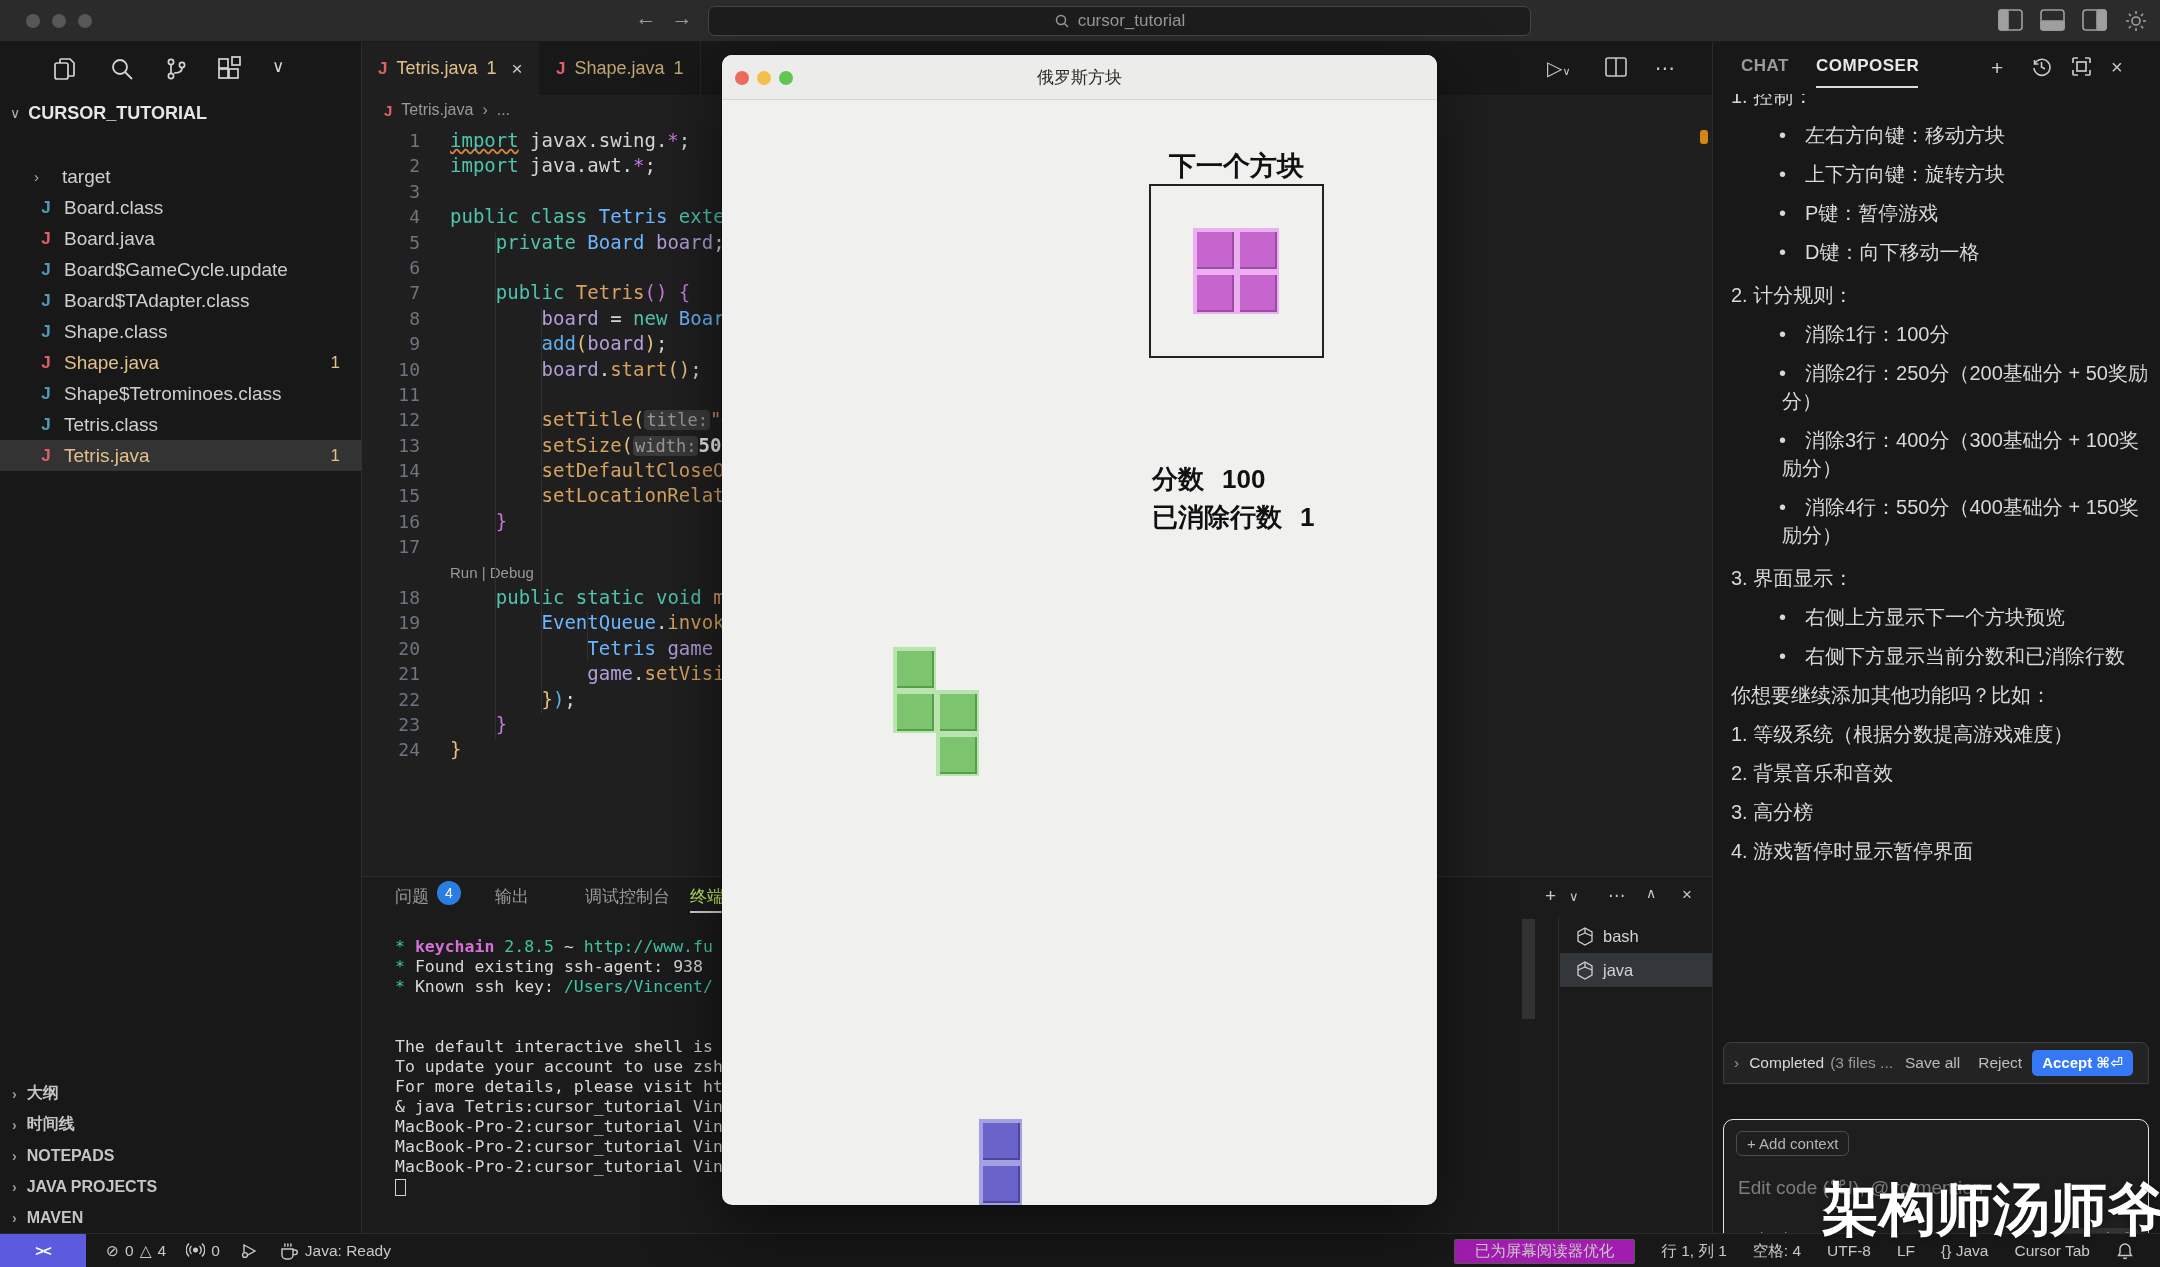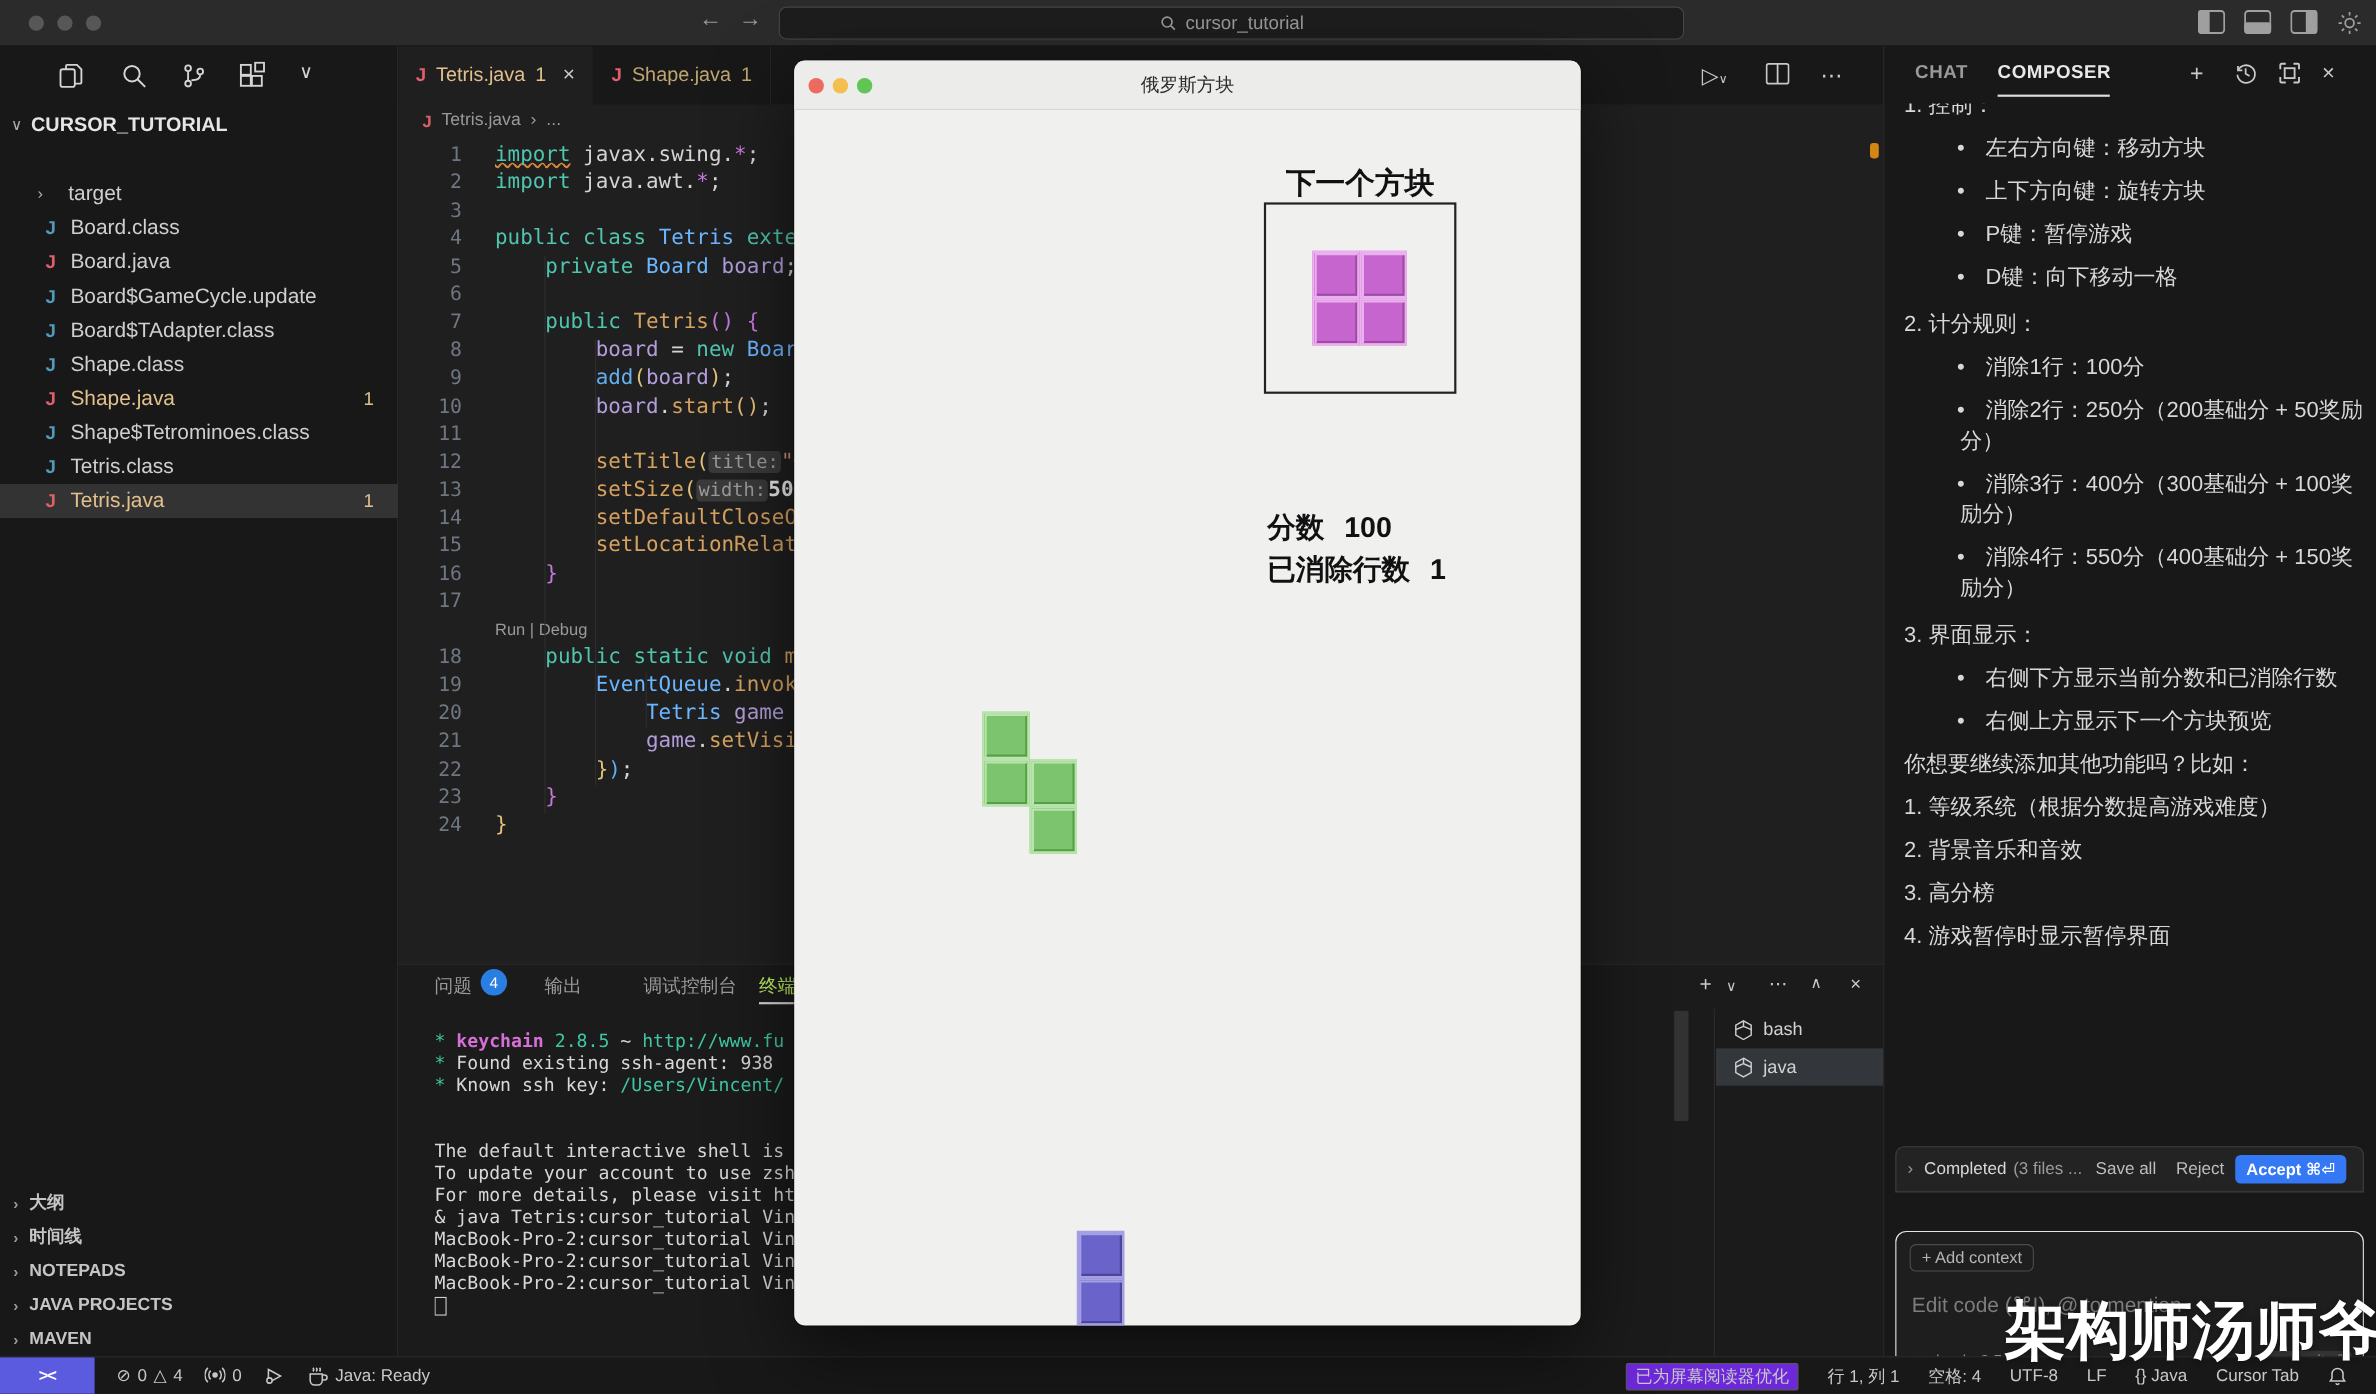--- a/index.html
+++ b/index.html
@@ -82,21 +82,21 @@
   .shell-row.active{background:#33373b;}
 
   
   #statusbar{left:0;top:1233px;width:2160px;height:34px;background:#181818;border-top:1px solid #2b2b2b;
              display:flex;align-items:center;font-size:15.5px;color:#c8c8c8;}
   #remote-chip{width:86px;height:34px;background:#5B5BDF;color:#fff;display:flex;align-items:center;
                justify-content:center;font-weight:bold;font-size:15px;letter-spacing:-1px;}
   .sb-item{display:flex;align-items:center;gap:6px;margin-left:20px;}
   #sb-right{position:absolute;right:26px;top:0;height:34px;display:flex;align-items:center;gap:26px;}
   .sb-rtext{white-space:nowrap;}
-  .sb-boxed{background:#6d28d9;border:1px solid #5a5a5a;padding:1px 8px;border-radius:2px;}
+  .sb-boxed{background:#a21caf;border:1px solid #5a5a5a;padding:1px 20px;border-radius:2px;}
 
   
   #rightpanel{left:1712px;top:42px;width:448px;height:1191px;background:#181818;border-left:1px solid #2b2b2b;}
   .rp-tab{position:absolute;top:14px;font-weight:bold;font-size:17px;letter-spacing:.5px;}
   #composer-underline{position:absolute;left:103px;top:44px;width:102px;height:2px;background:#dcdcdc;}
   .rp-icon{position:absolute;top:14px;color:#c9c9c9;}
   #chat-content{position:absolute;left:14px;top:52px;width:422px;height:950px;overflow:hidden;
                 font-size:20px;line-height:28px;color:#d8d8d8;}
   .cb-h{margin:15px 0 11px 4px;}
   .cb-h.cliptop{margin-top:-12px;}
@@ -453,22 +453,22 @@
         <div class="cb-b">左右方向键：移动方块</div>
         <div class="cb-b">上下方向键：旋转方块</div>
         <div class="cb-b">P键：暂停游戏</div>
         <div class="cb-b">D键：向下移动一格</div>
         <div class="cb-h">2. 计分规则：</div>
         <div class="cb-b">消除1行：100分</div>
         <div class="cb-b">消除2行：250分（200基础分 + 50奖励分）</div>
         <div class="cb-b">消除3行：400分（300基础分 + 100奖励分）</div>
         <div class="cb-b">消除4行：550分（400基础分 + 150奖励分）</div>
         <div class="cb-h">3. 界面显示：</div>
+        <div class="cb-b">右侧上方显示下一个方块预览</div>
         <div class="cb-b">右侧下方显示当前分数和已消除行数</div>
-        <div class="cb-b">右侧上方显示下一个方块预览</div>
         <div class="cb-p">你想要继续添加其他功能吗？比如：</div>
         <div class="cb-p">1. 等级系统（根据分数提高游戏难度）</div>
         <div class="cb-p">2. 背景音乐和音效</div>
         <div class="cb-p">3. 高分榜</div>
         <div class="cb-p">4. 游戏暂停时显示暂停界面</div>
       </div>
 
     <div id="review-box">
       <span style="color:#9a9a9a">›</span>
       <span style="color:#d8d8d8">Completed</span>

